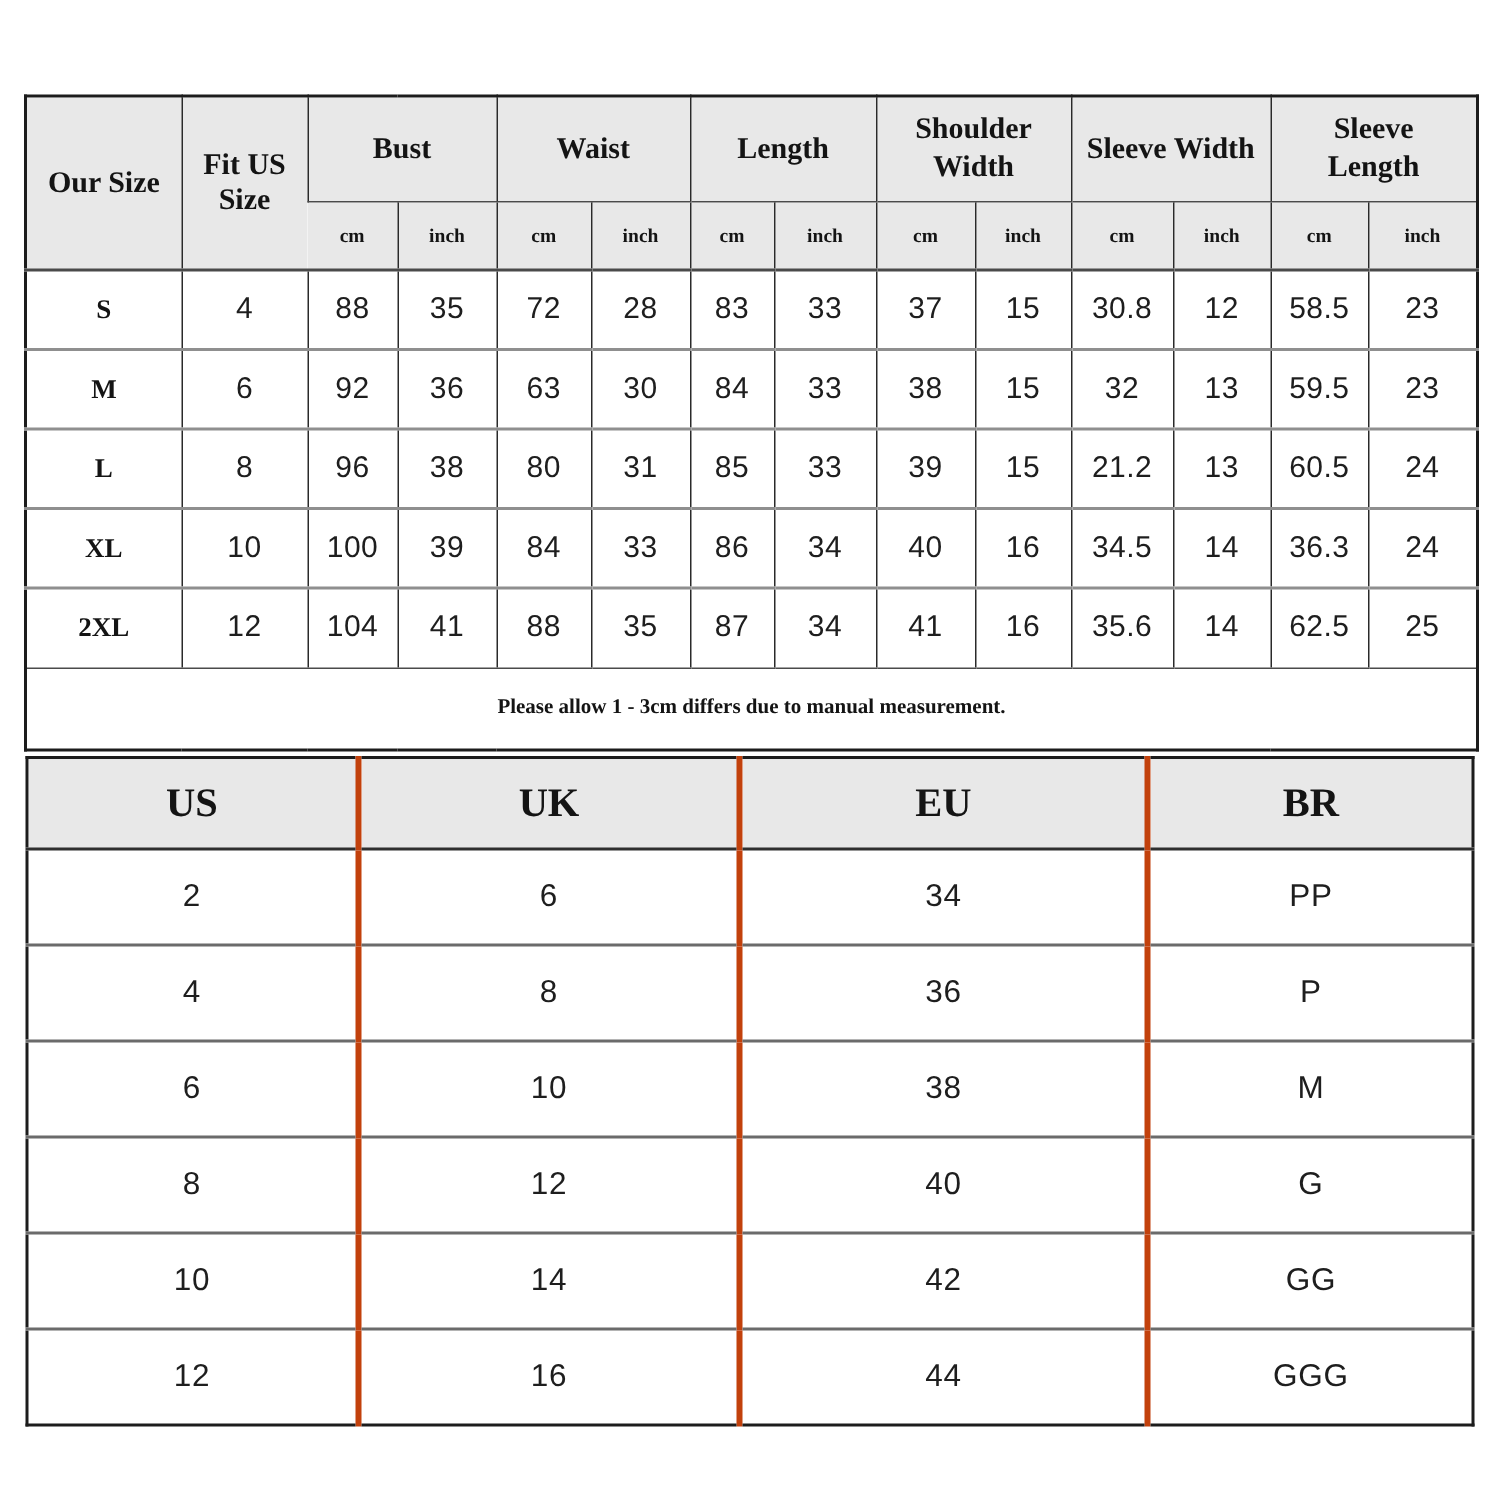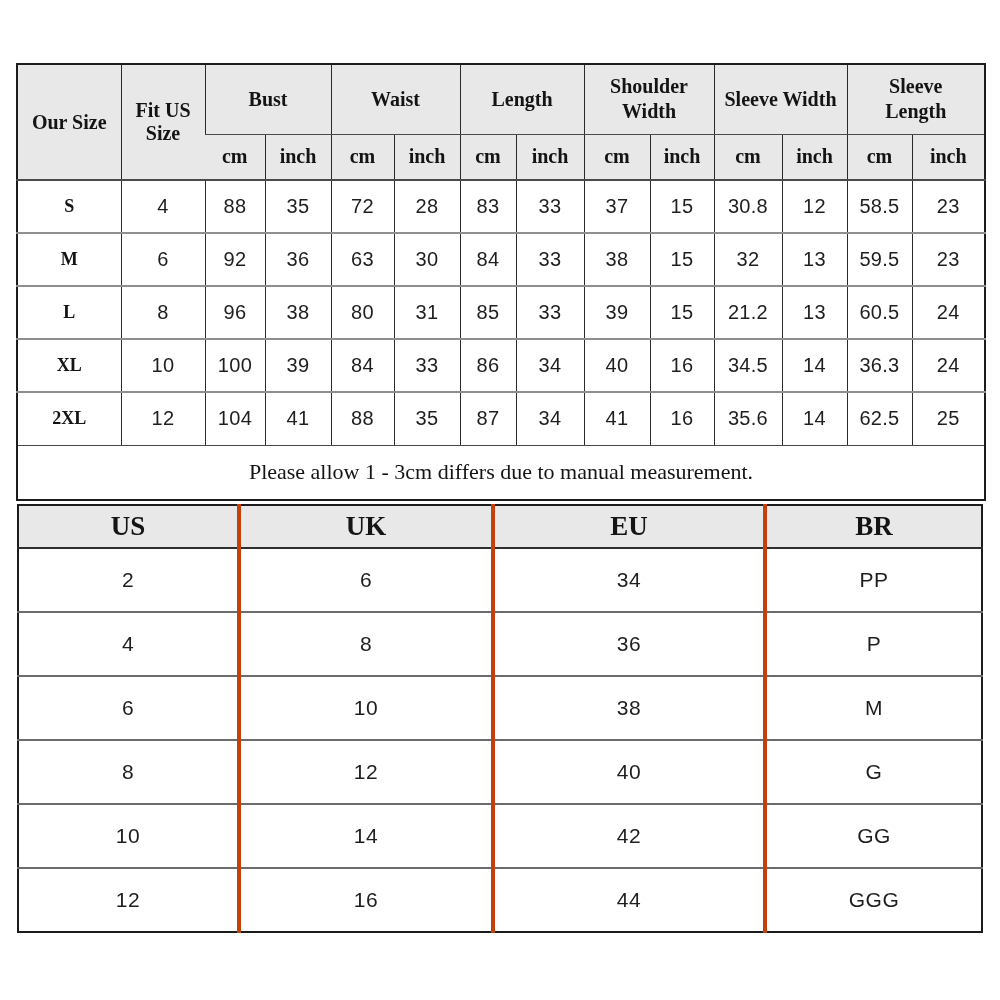--- a/index.html
+++ b/index.html
@@ -44,44 +44,44 @@
   .gcell{
     background:var(--header-bg);
     font-family:"Liberation Serif","DejaVu Serif",serif;
     font-weight:bold;font-size:20px;
     border-bottom:1px solid var(--line-mid);
     white-space:pre-line;line-height:1.25;
   }
   .unit-cell{
     background:var(--header-bg);
     font-family:"Liberation Serif","DejaVu Serif",serif;
-    font-weight:bold;font-size:20px;
+    font-weight:bold;font-size:13px;
     border-bottom:2px solid var(--line-mid);
   }
   .size-cell{
     font-family:"Liberation Serif","DejaVu Serif",serif;
     font-weight:bold;font-size:18px;
   }
   .num-cell{font-size:20px;color:#1e1e1e;letter-spacing:.3px;}
   .tbl-top tr.data td{border-bottom:2px solid var(--row-line-top);}
   .tbl-top tr.data.last td{border-bottom:1px solid var(--line-mid);}
   .note-cell{
     font-family:"Liberation Serif","DejaVu Serif",serif;
-    font-weight:normal;font-size:22px;
+    font-weight:bold;font-size:14px;
     border-left:none !important;
   }
 
   
   .tbl-conv{
     position:absolute;left:17px;top:504px;width:964px;
     border:2px solid var(--border-dark);
   }
   .tbl-conv td{border-left:4px solid #c2410c;}
   .tbl-conv tr td:first-child{border-left:none;}
-  .tbl-conv .chead{height:43px;}
+  .tbl-conv .chead{height:61px;}
   .tbl-conv .crow{height:64px;}
   .conv-header{
     background:var(--header-bg);
     font-family:"Liberation Serif","DejaVu Serif",serif;
     font-weight:bold;font-size:27px;
     border-bottom:2px solid #2f2f2f;
   }
   .conv-cell{font-size:21px;color:#1e1e1e;letter-spacing:.5px;}
   .tbl-conv tr.crow td{border-bottom:2px solid var(--row-line-bottom);}
   .tbl-conv tr.crow.last td{border-bottom:none;}

